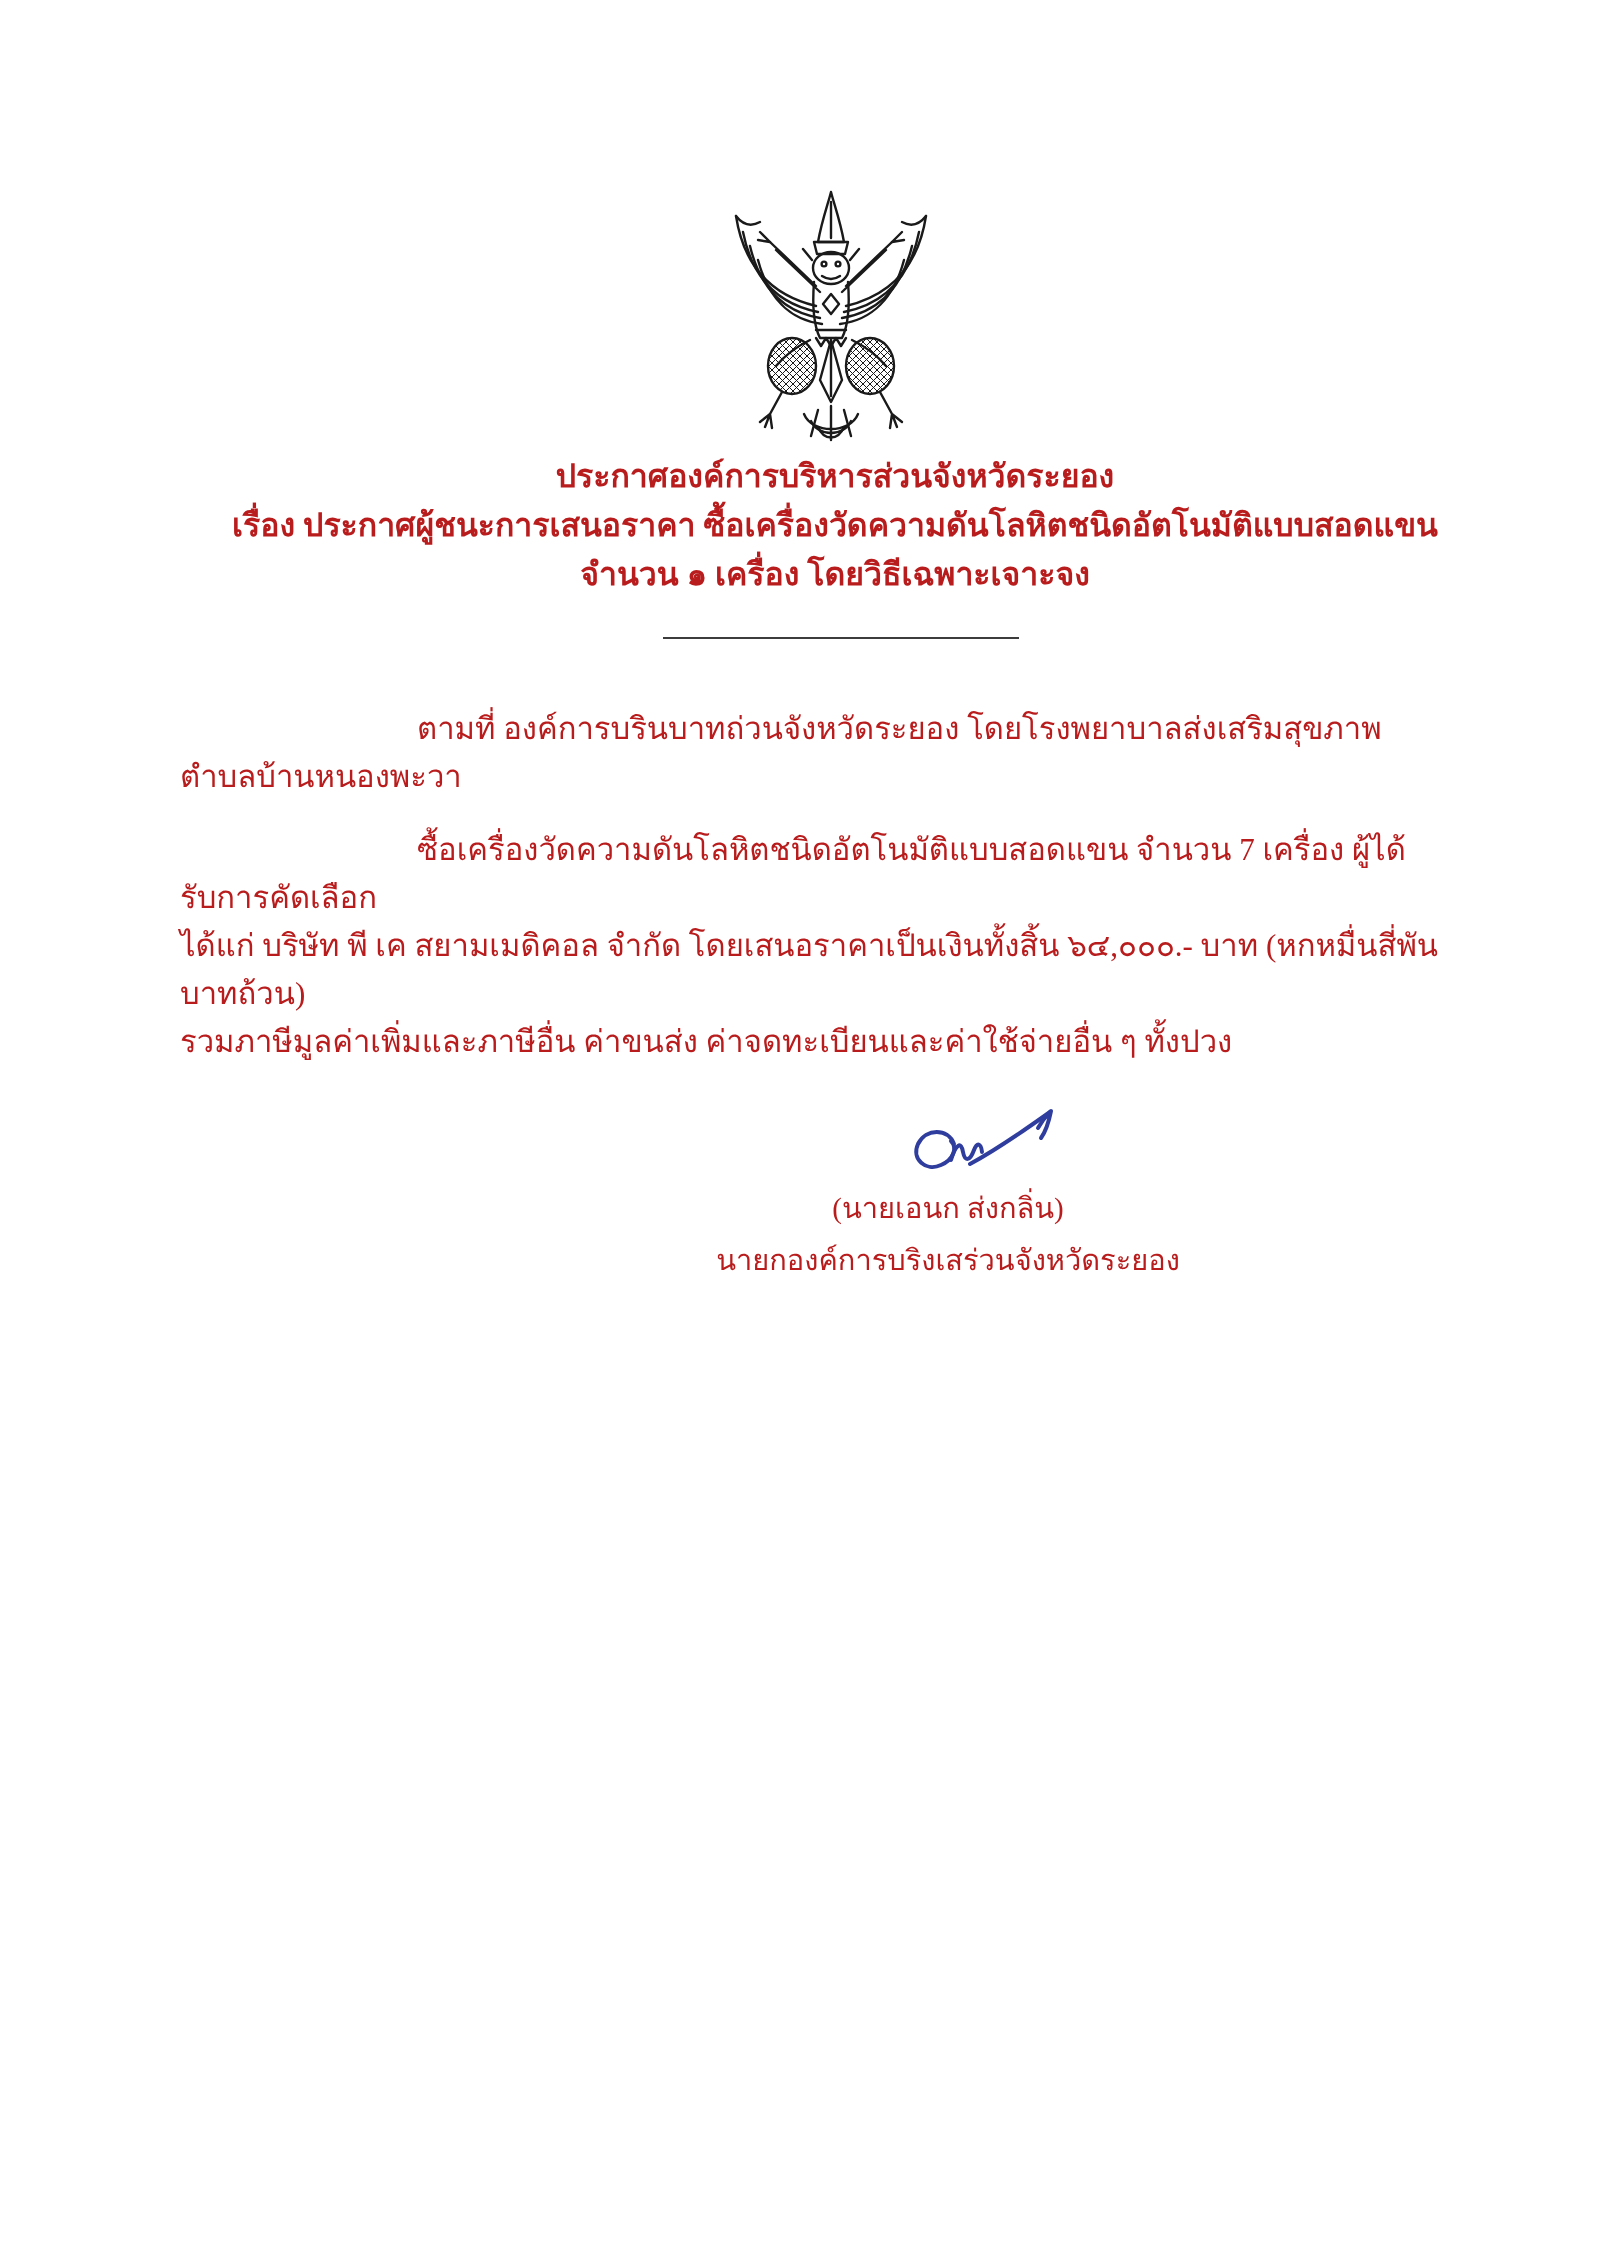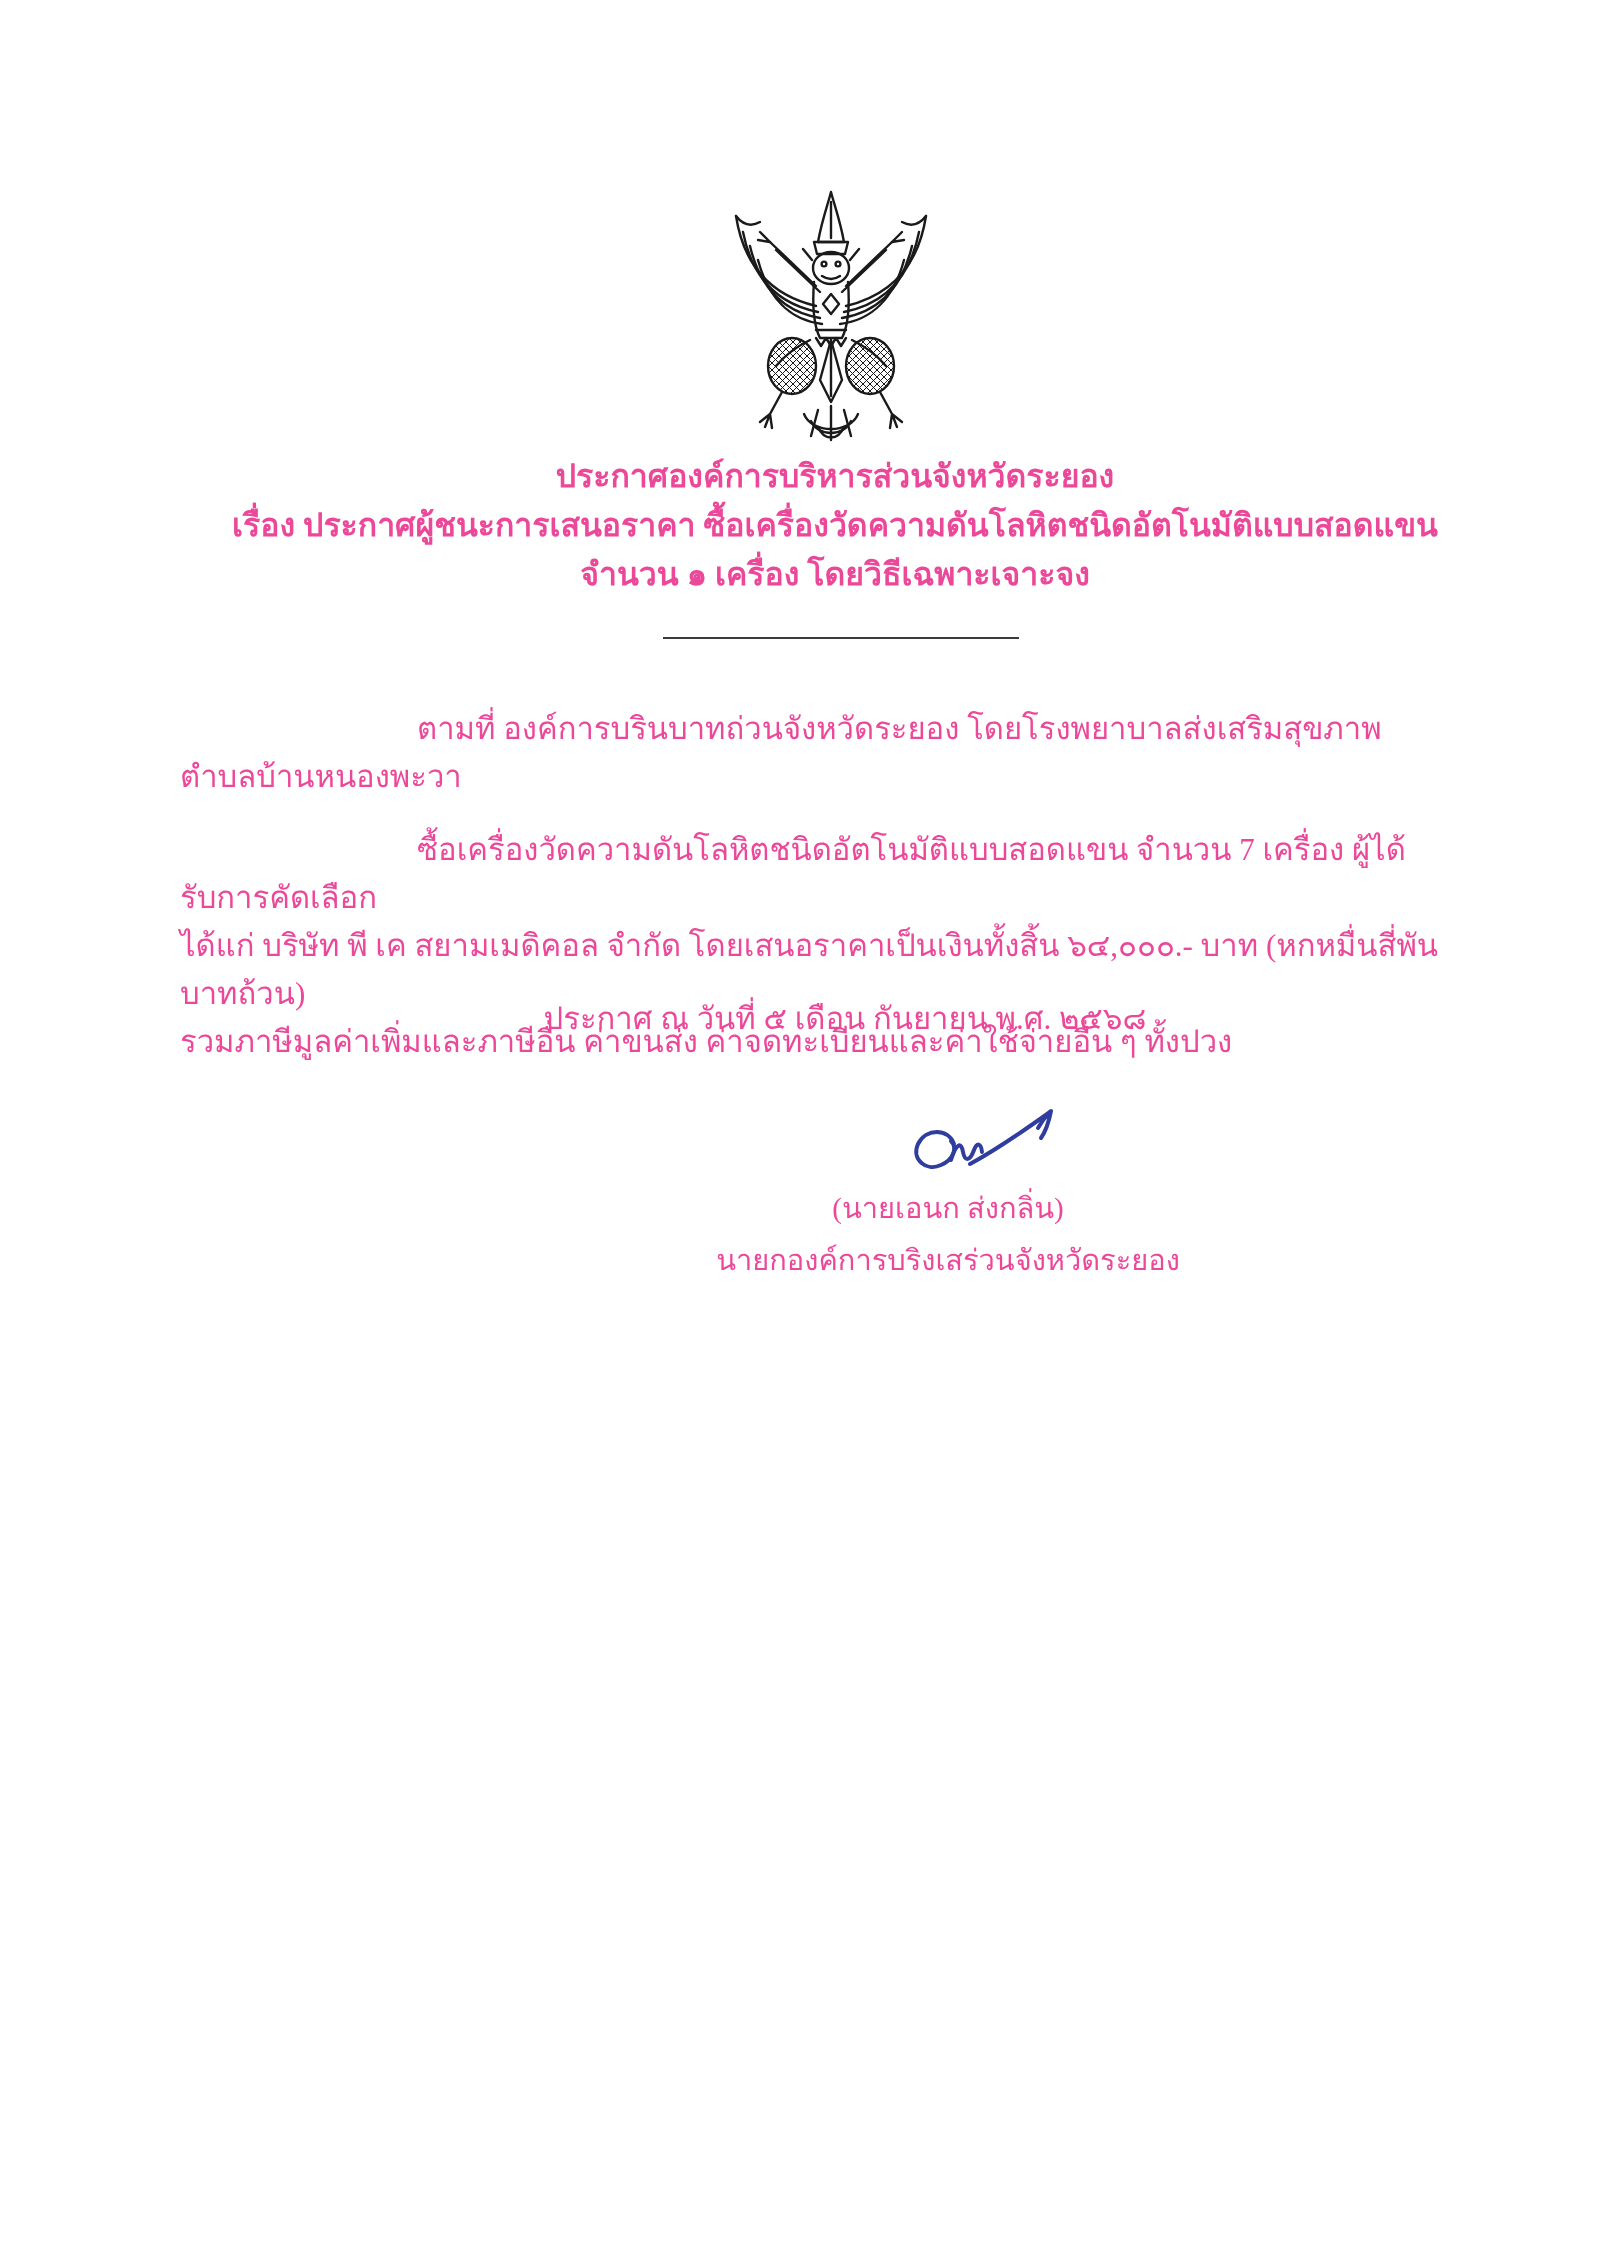--- a/index.html
+++ b/index.html
@@ -2,21 +2,21 @@
 <html><head>
 <meta charset="utf-8">
 <style>
   html,body{margin:0;padding:0;background:#e8e8e8;}
   .page{
     position:relative;
     width:1600px;height:2263px;
     background:#ffffff;
     overflow:hidden;
     font-family:"Liberation Serif","DejaVu Serif",serif;
-    color:#ec4899;
+    color:#b91c1c;
   }
   .emblem{
     position:absolute;left:716px;top:188px;width:230px;height:258px;
   }
   .header-block{
     position:absolute;left:160px;top:452px;width:1350px;
     text-align:center;font-weight:bold;font-size:32px;line-height:49px;
   }
   .divider{
     position:absolute;left:663px;top:637px;width:356px;height:0;
@@ -117,21 +117,20 @@
   <div class="para para-1">
       <div class="text-line">ตามที่ องค์การบรินบาทถ่วนจังหวัดระยอง โดยโรงพยาบาลส่งเสริมสุขภาพตำบลบ้านหนองพะวา</div>
     </div>
 
   <div class="para para-2">
       <div class="text-line">ซื้อเครื่องวัดความดันโลหิตชนิดอัตโนมัติแบบสอดแขน จำนวน 7 เครื่อง ผู้ได้รับการคัดเลือก</div>
       <div class="text-line">ได้แก่ บริษัท พี เค สยามเมดิคอล จำกัด โดยเสนอราคาเป็นเงินทั้งสิ้น ๖๔,๐๐๐.- บาท (หกหมื่นสี่พันบาทถ้วน)</div>
       <div class="text-line">รวมภาษีมูลค่าเพิ่มและภาษีอื่น ค่าขนส่ง ค่าจดทะเบียนและค่าใช้จ่ายอื่น ๆ ทั้งปวง</div>
     </div>
 
-  <div class="date-line">ประกาศ ณ วันที่ ๕ เดือน กันยายน พ.ศ. ๒๕๖๘</div>
 
   <div class="signature-svg">
     <svg viewBox="0 0 156 84" width="156" height="84" xmlns="http://www.w3.org/2000/svg">
       <g fill="none" stroke-width="4" stroke-linecap="round" stroke-linejoin="round" stroke="#2f3e9e">
         <path d="M46,40 C40,24 18,24 10,40 C3,55 18,68 33,61 C45,56 50,44 43,37"></path>
         <path d="M43,56 C48,40 53,37 55,48 C57,58 62,57 66,46 C69,38 73,39 74,48"></path>
         <path d="M62,60 C88,46 114,28 142,8"></path>
         <path d="M130,24 C135,15 140,10 143,7 C141,17 138,27 133,34"></path>
       </g>
     </svg>

